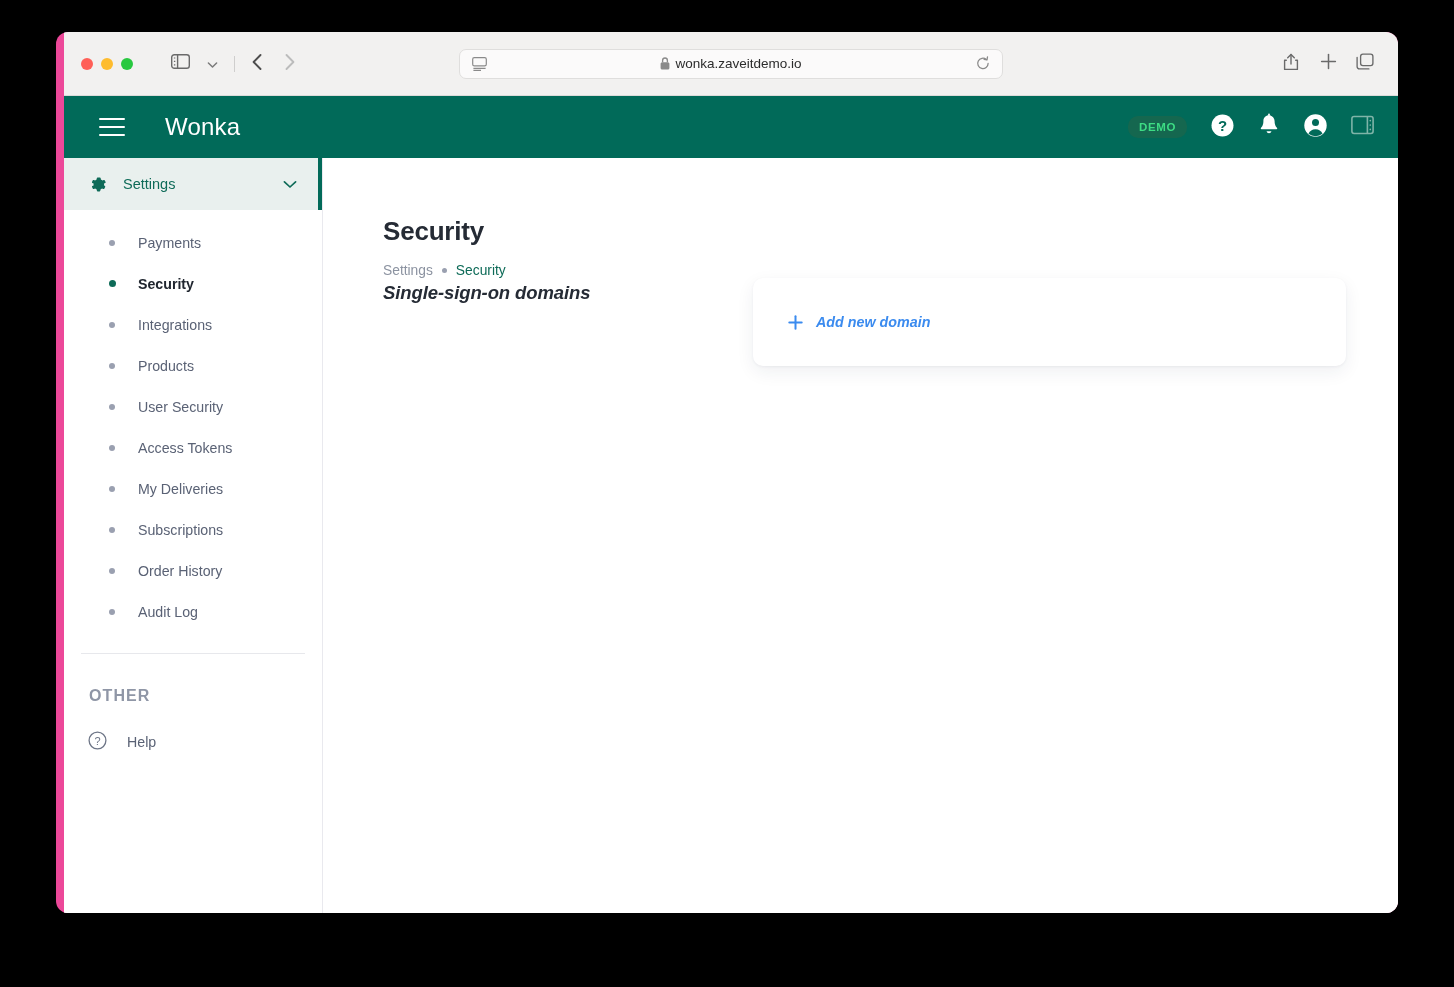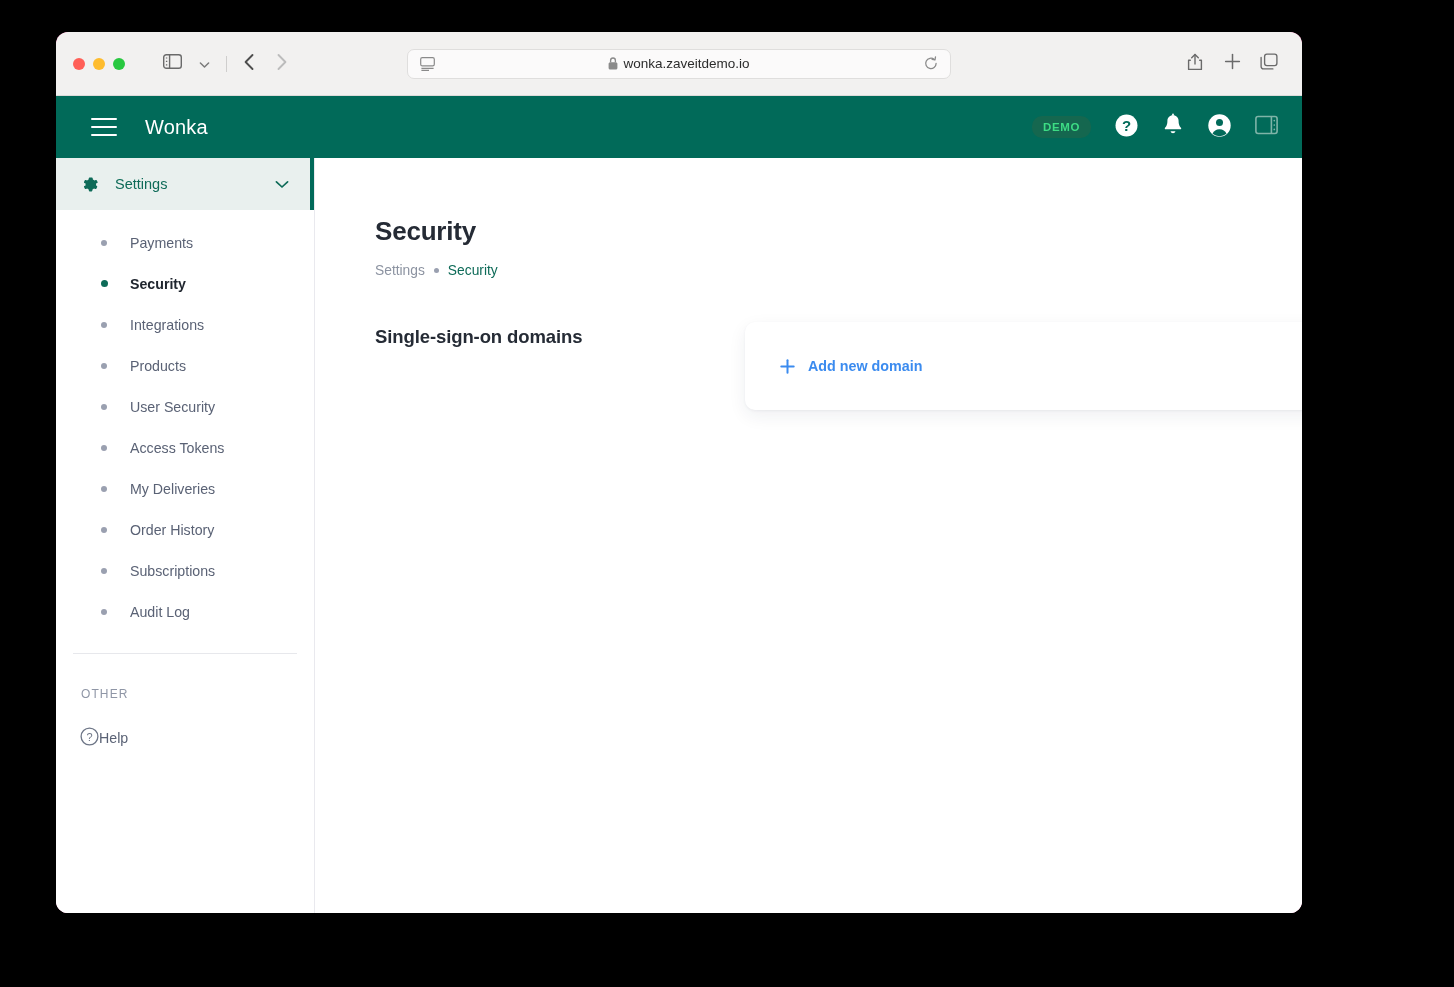--- a/index.html
+++ b/index.html
@@ -6,25 +6,26 @@
   html, body {
     width:1454px; height:987px;
     background:#000;
     font-family:"Liberation Sans", sans-serif;
     overflow:hidden;
   }
 
   
   .browser-window{
     position:absolute; left:56px; top:32px;
-    width:1246px; height:881px;
+    width:1342px; height:881px;
     background:#ec4899;
     border-radius:12px;
     overflow:hidden;
     box-shadow:0 18px 50px rgba(0,0,0,.45);
+    padding-left:8px;
   }
 
   
   .chrome{
     position:relative;
     height:64px;
     background:#f2f1f0;
     border-bottom:1px solid #dcdbda;
     display:flex; align-items:center;
   }
@@ -77,22 +78,22 @@
     display:flex; align-items:center;
     position:relative;
   }
   .hamburger{
     margin-left:35px;
     width:26px; height:18px;
     display:flex; flex-direction:column; justify-content:space-between;
   }
   .hamburger span{ display:block; height:2px; background:#fff; border-radius:1px; }
   .brand{
-    margin-left:28px;
-    color:#fff; font-size:20px; letter-spacing:.2px;
+    margin-left:40px;
+    color:#fff; font-size:24px; letter-spacing:.2px;
   }
   .header-right{
     position:absolute; right:24px; top:0; bottom:0;
     display:flex; align-items:center; gap:23px;
   }
   .demo-badge{
     background:#15674F;
     color:#3DDC84;
     font-size:11.5px; font-weight:bold;
     letter-spacing:.6px;
@@ -146,29 +147,29 @@
   }
   .nav-item.active .bullet{ background:#0E6B58; width:7px; height:7px; }
   .nav-item.active .nav-text{ color:#20262F; font-weight:bold; margin-left:22px; }
 
   .hr{
     height:1px; background:#e7e8ec;
     margin:21px 17px 0 17px;
   }
   .other-label{
     margin:33px 0 16px 25px;
-    font-size:12px; font-weight:normal; letter-spacing:1.1px;
+    font-size:16px; font-weight:bold; letter-spacing:1.1px;
     color:#8F96A6;
   }
   .help-row{
     margin-top:20px;
     display:flex; align-items:center;
     padding-left:24px; height:34px;
   }
-  .help-text{ font-size:14.2px; color:#5A6275; }
+  .help-text{ margin-left:20px; font-size:14.2px; color:#5A6275; }
 
   
   .main{
     flex:1;
     background:#fff;
     padding:58px 0 0 60px;
     position:relative;
   }
   .page-title{
     font-size:26px; font-weight:bold; color:#252B35;
@@ -177,22 +178,21 @@
   .breadcrumb{
     margin-top:16px;
     display:flex; align-items:center; gap:9px;
     font-size:13.8px;
   }
   .bc-root{ color:#8C93A1; }
   .bc-sep{ width:5px; height:5px; border-radius:50%; background:#9AA0B0; }
   .bc-cur{ color:#0E6B58; }
 
   .section{
-    margin-top:44px;
-    display:flex; align-items:flex-start;
+    display:flex; align-items:flex-start;font-style:italic;
   }
   .section-title{
     width:370px;
     font-size:18.5px; font-weight:bold; color:#252B35;
     padding-top:4px; letter-spacing:-.1px;
   }
   .card{
     width:593px; min-height:88px;
     background:#fff;
     border-radius:10px;
@@ -402,25 +402,25 @@
         <div class="nav-item">
           <span class="bullet"></span>
           <span class="nav-text">Access Tokens</span>
         </div>
         <div class="nav-item">
           <span class="bullet"></span>
           <span class="nav-text">My Deliveries</span>
         </div>
         <div class="nav-item">
           <span class="bullet"></span>
+          <span class="nav-text">Subscriptions</span>
+        </div>
+        <div class="nav-item">
+          <span class="bullet"></span>
           <span class="nav-text">Order History</span>
-        </div>
-        <div class="nav-item">
-          <span class="bullet"></span>
-          <span class="nav-text">Subscriptions</span>
         </div>
         <div class="nav-item">
           <span class="bullet"></span>
           <span class="nav-text">Audit Log</span>
         </div>
       </div>
 
       <div class="hr"></div>
       <div class="other-label">OTHER</div>
 

